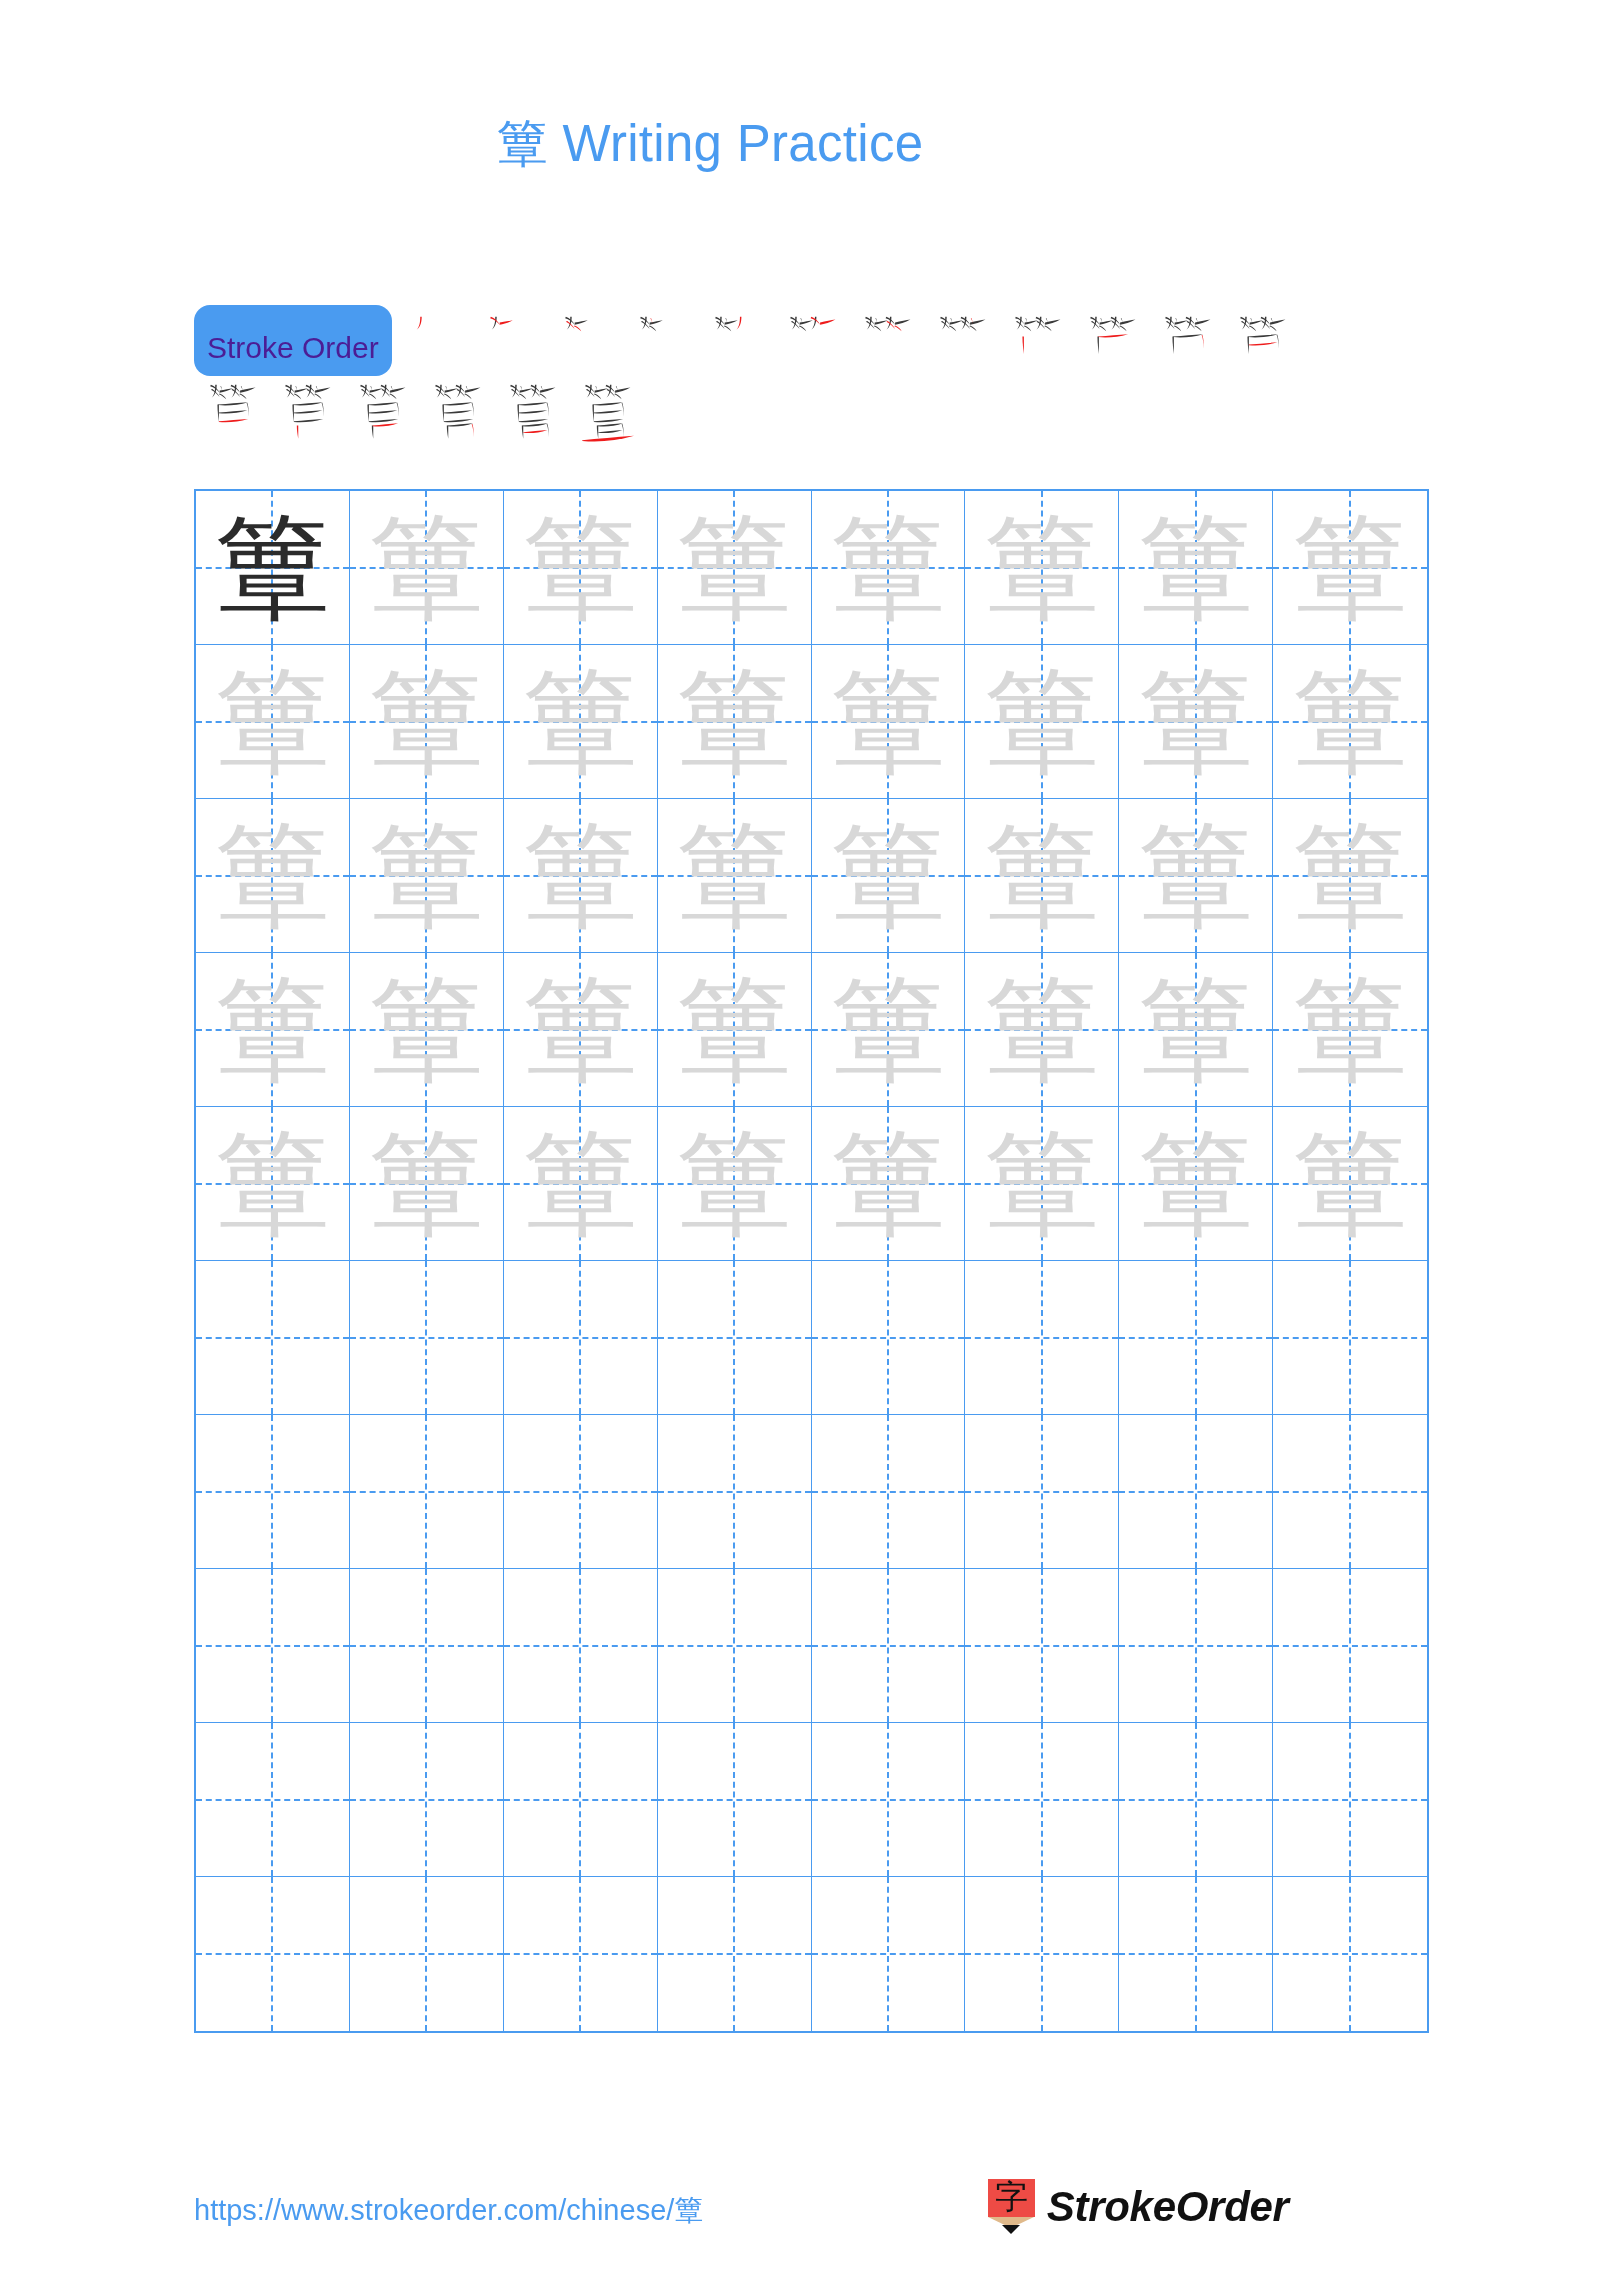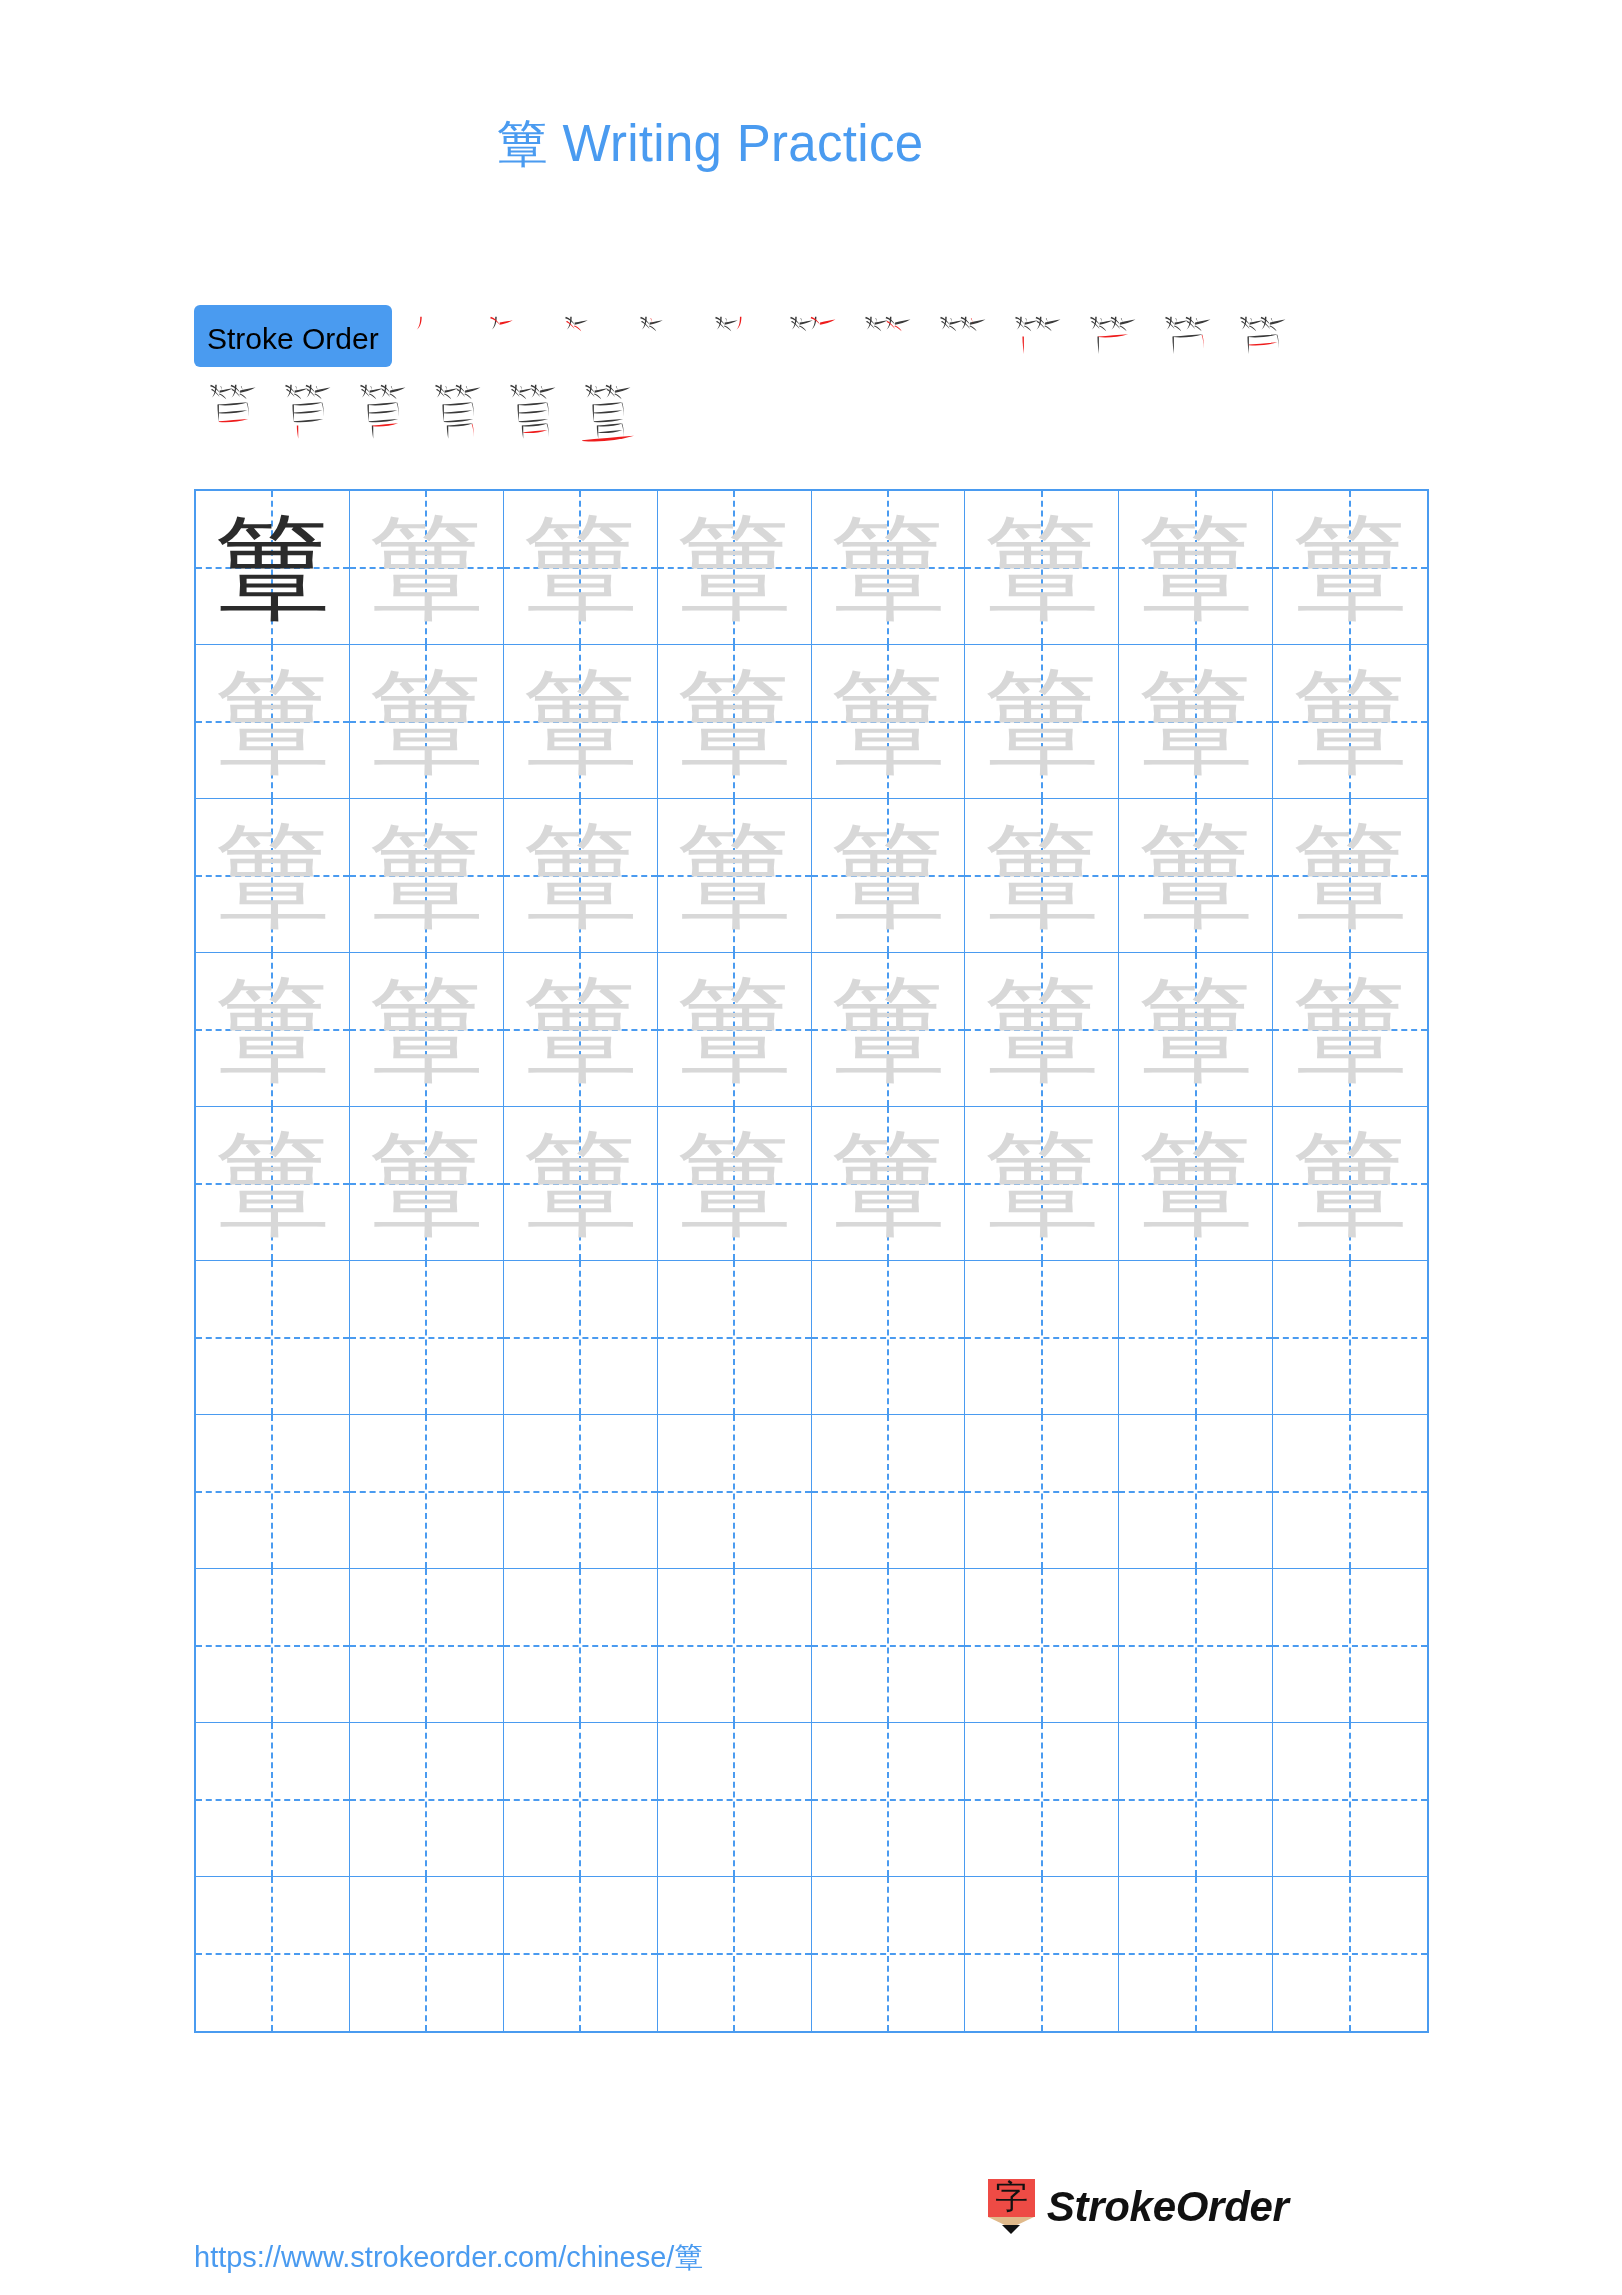--- a/index.html
+++ b/index.html
@@ -36,25 +36,25 @@
   #stroke-order-section {
     position: absolute;
     top: 305px;
     left: 194px;
     width: 1243px;
   }
   #stroke-order-badge {
     display: inline-block;
     vertical-align: top;
     background: #4a9bf0;
-    color: #000000;
+    color: #4c1d95;
     font-size: 30px;
     line-height: 1;
-    padding: 19px 13px 13px 13px;
-    border-radius: 6px;
+    padding: 28px 13px 13px 13px;
+    border-radius: 16px;
     margin-right: 6.5px;
     white-space: nowrap;
   }
   #stroke-row-1 {
     display: inline-block;
     vertical-align: top;
     white-space: nowrap;
     height: 73px;
   }
   #stroke-row-2 {
@@ -147,21 +147,20 @@
 
   
   #footer-url {
     position: absolute;
     left: 194px;
     top: 2191px;
     font-size: 29px;
     color: #4a9bf0;
     text-decoration: none;
     white-space: nowrap;
-    margin-top: 47px;
   }
   #footer-logo {
     position: absolute;
     left: 988px;
     top: 2179px;
     display: flex;
     align-items: center;
     height: 56px;
   }
   #logo-pencil {

